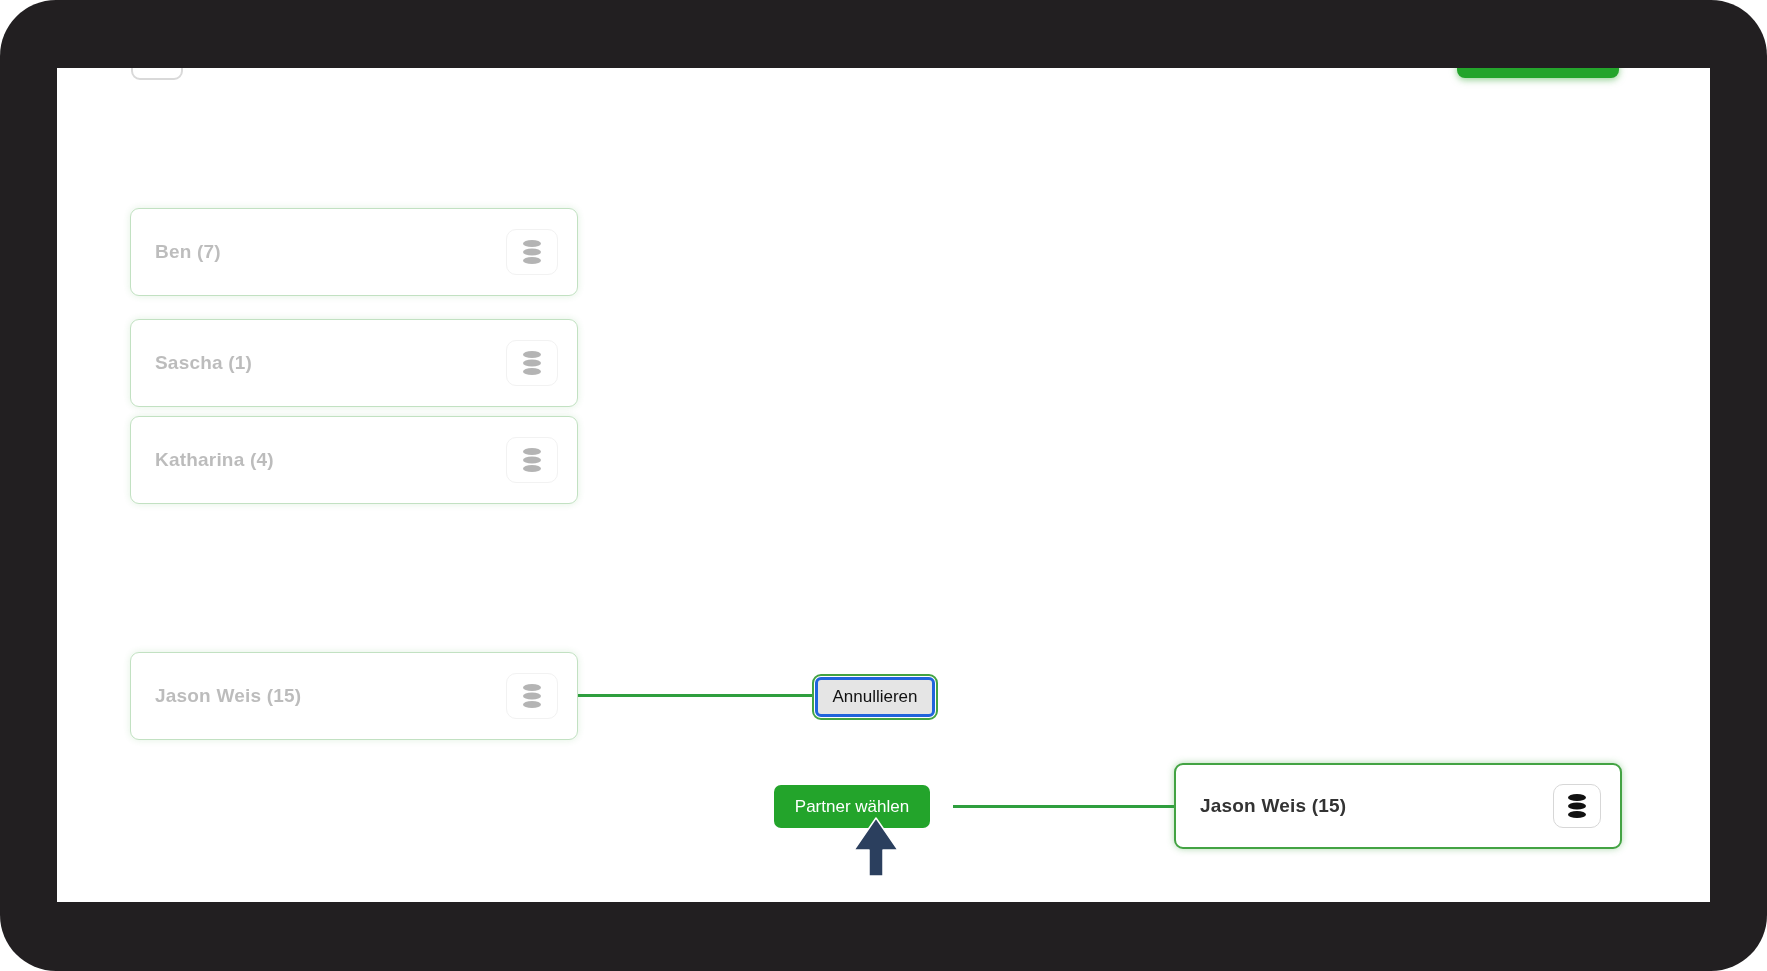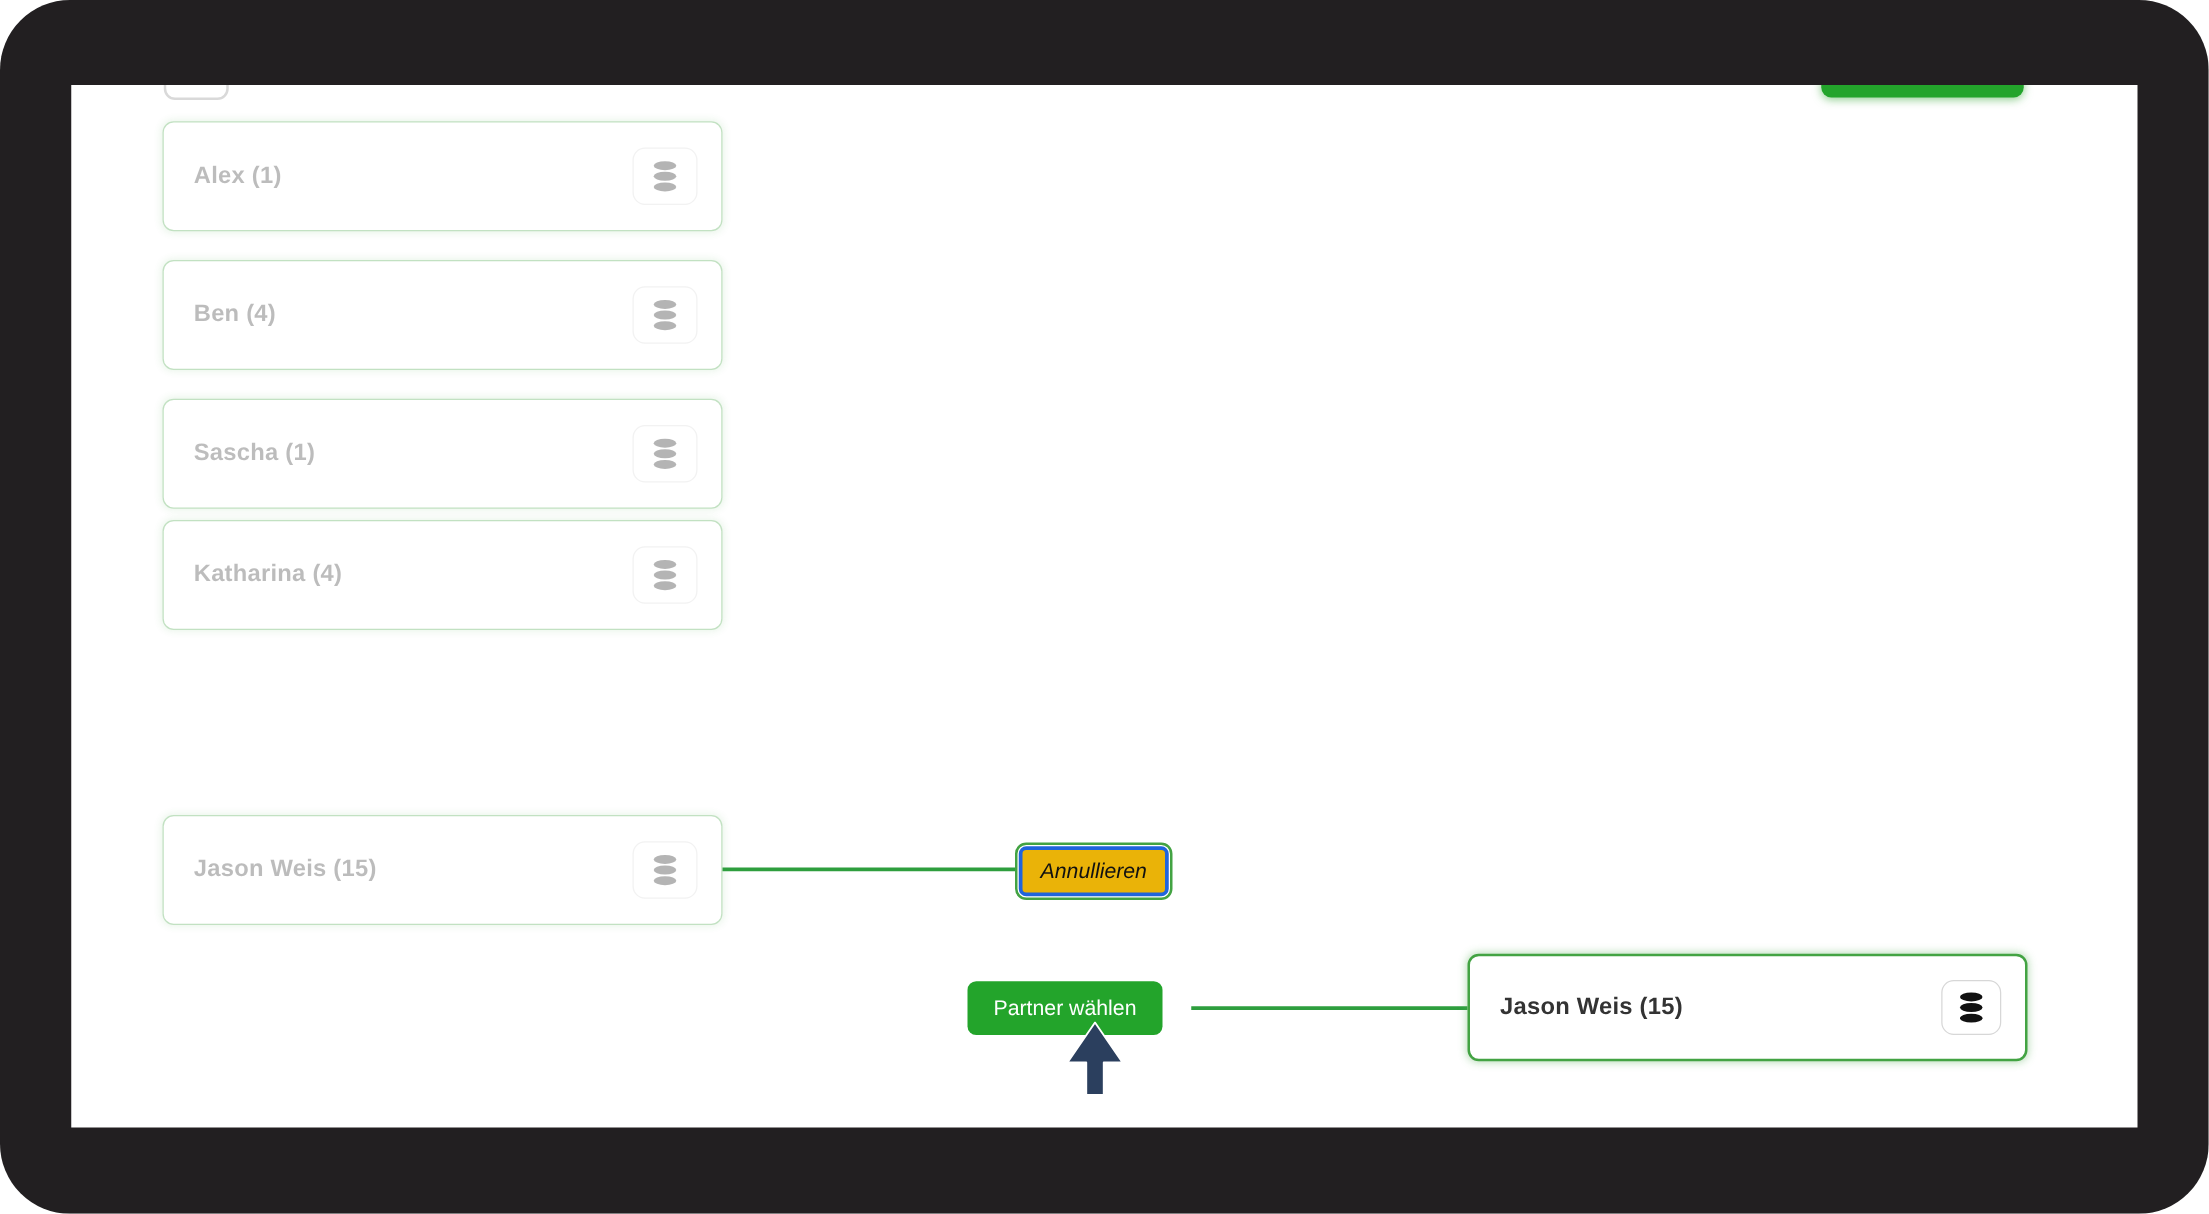--- a/index.html
+++ b/index.html
@@ -76,27 +76,26 @@
   .cancel-outer {
     position:absolute; left:755px; top:606px;
     width:126px; height:46px;
     background:#ffffff;
     border:2px solid #43a343;
     border-radius:9px;
     padding:1px;
   }
   .cancel-inner {
     width:100%; height:100%;
-    background:#eab308;
+    background:#e5e5e5;
     border:3px solid #2064dc;
     border-radius:6px;
     display:flex; align-items:center; justify-content:center;
     font-size:17px; color:#111111;
     cursor:pointer;
-    font-style:italic;
   }
 
   
   .choose-btn {
     position:absolute; left:717px; top:717px;
     width:156px; height:43px;
     background:#23a42b;
     border:none; border-radius:7px;
     color:#ffffff; font-size:17px;
     font-family:"Liberation Sans", sans-serif;
@@ -123,33 +122,23 @@
 </style>
 </head>
 <body>
 
 <div class="device">
   <div class="screen">
 
     <div class="partial-box-left"></div>
     <div class="partial-btn-right"></div>
 
-    <div class="card faded" style="top:29px">
-      <span class="card-label">Alex (1)</span>
-      <span class="icon-btn">
-        <svg width="24" height="26" viewBox="0 0 24 26">
-            <ellipse cx="12" cy="4.5" rx="9" ry="3.6" fill="#1a1a1a"></ellipse>
-            <ellipse cx="12" cy="13" rx="9" ry="3.6" fill="#1a1a1a"></ellipse>
-            <ellipse cx="12" cy="21.5" rx="9" ry="3.6" fill="#1a1a1a"></ellipse>
-          </svg>
-      </span>
-    </div>
 
     <div class="card faded" style="top:140px">
-      <span class="card-label">Ben (4)</span>
+      <span class="card-label">Ben (7)</span>
       <span class="icon-btn">
         <svg width="24" height="26" viewBox="0 0 24 26">
             <ellipse cx="12" cy="4.5" rx="9" ry="3.6" fill="#1a1a1a"></ellipse>
             <ellipse cx="12" cy="13" rx="9" ry="3.6" fill="#1a1a1a"></ellipse>
             <ellipse cx="12" cy="21.5" rx="9" ry="3.6" fill="#1a1a1a"></ellipse>
           </svg>
       </span>
     </div>
 
     <div class="card faded" style="top:251px">

